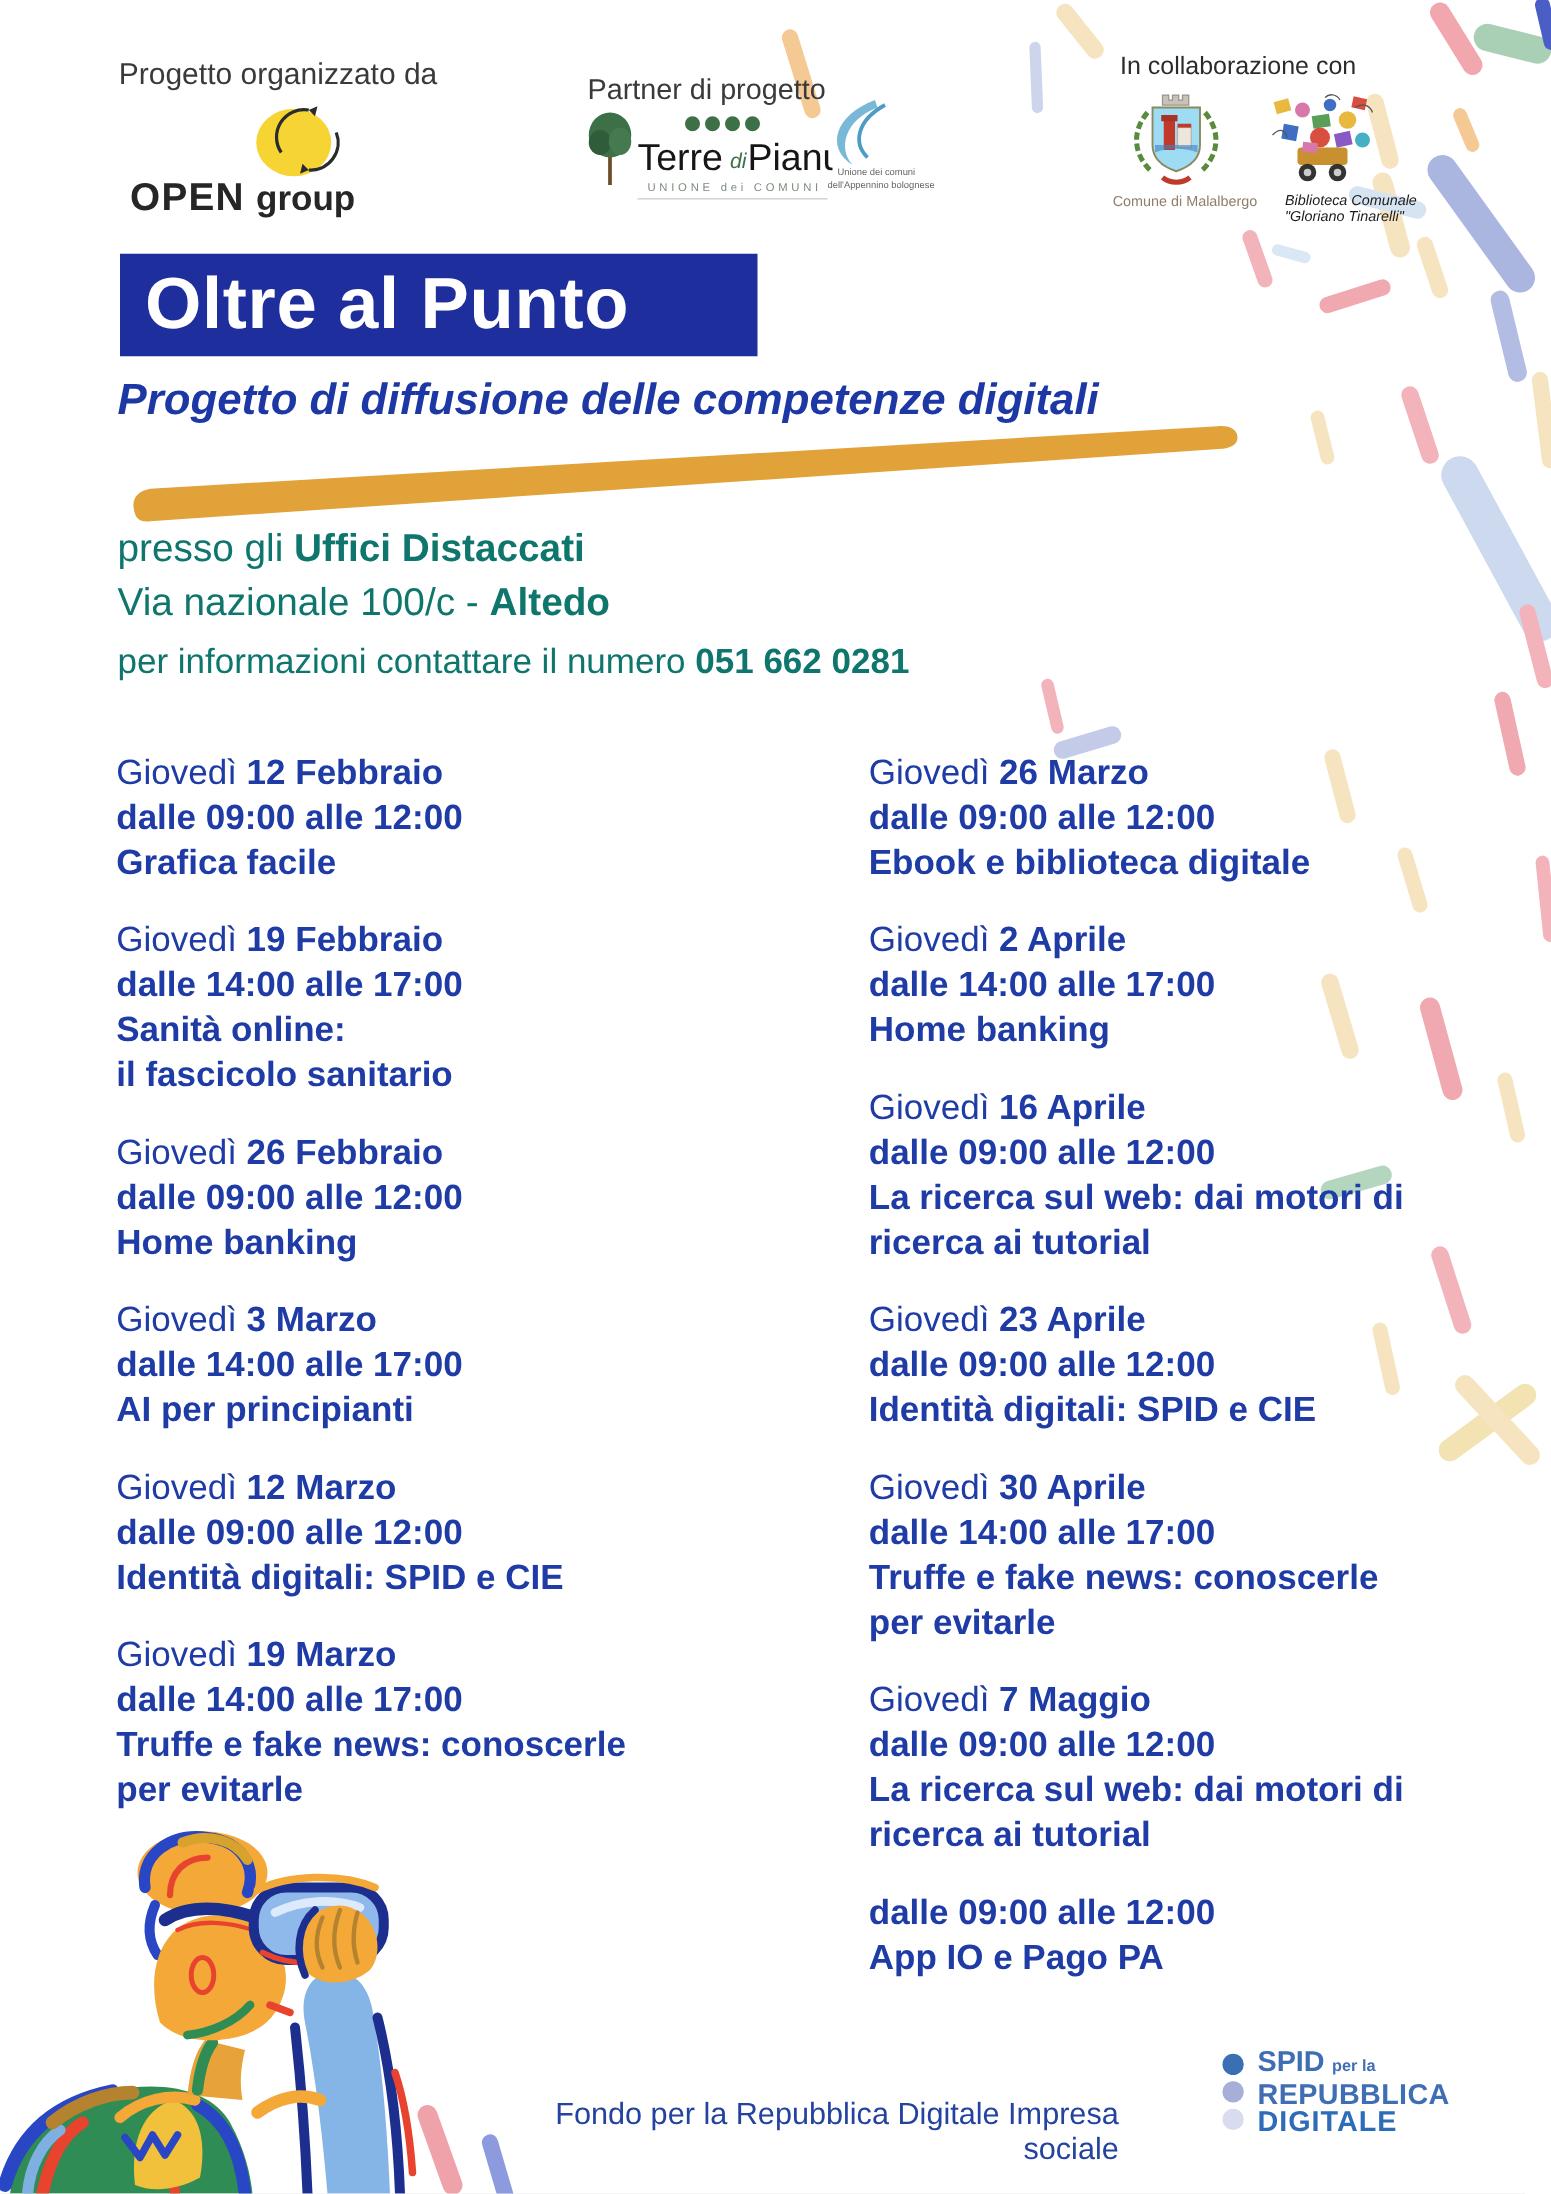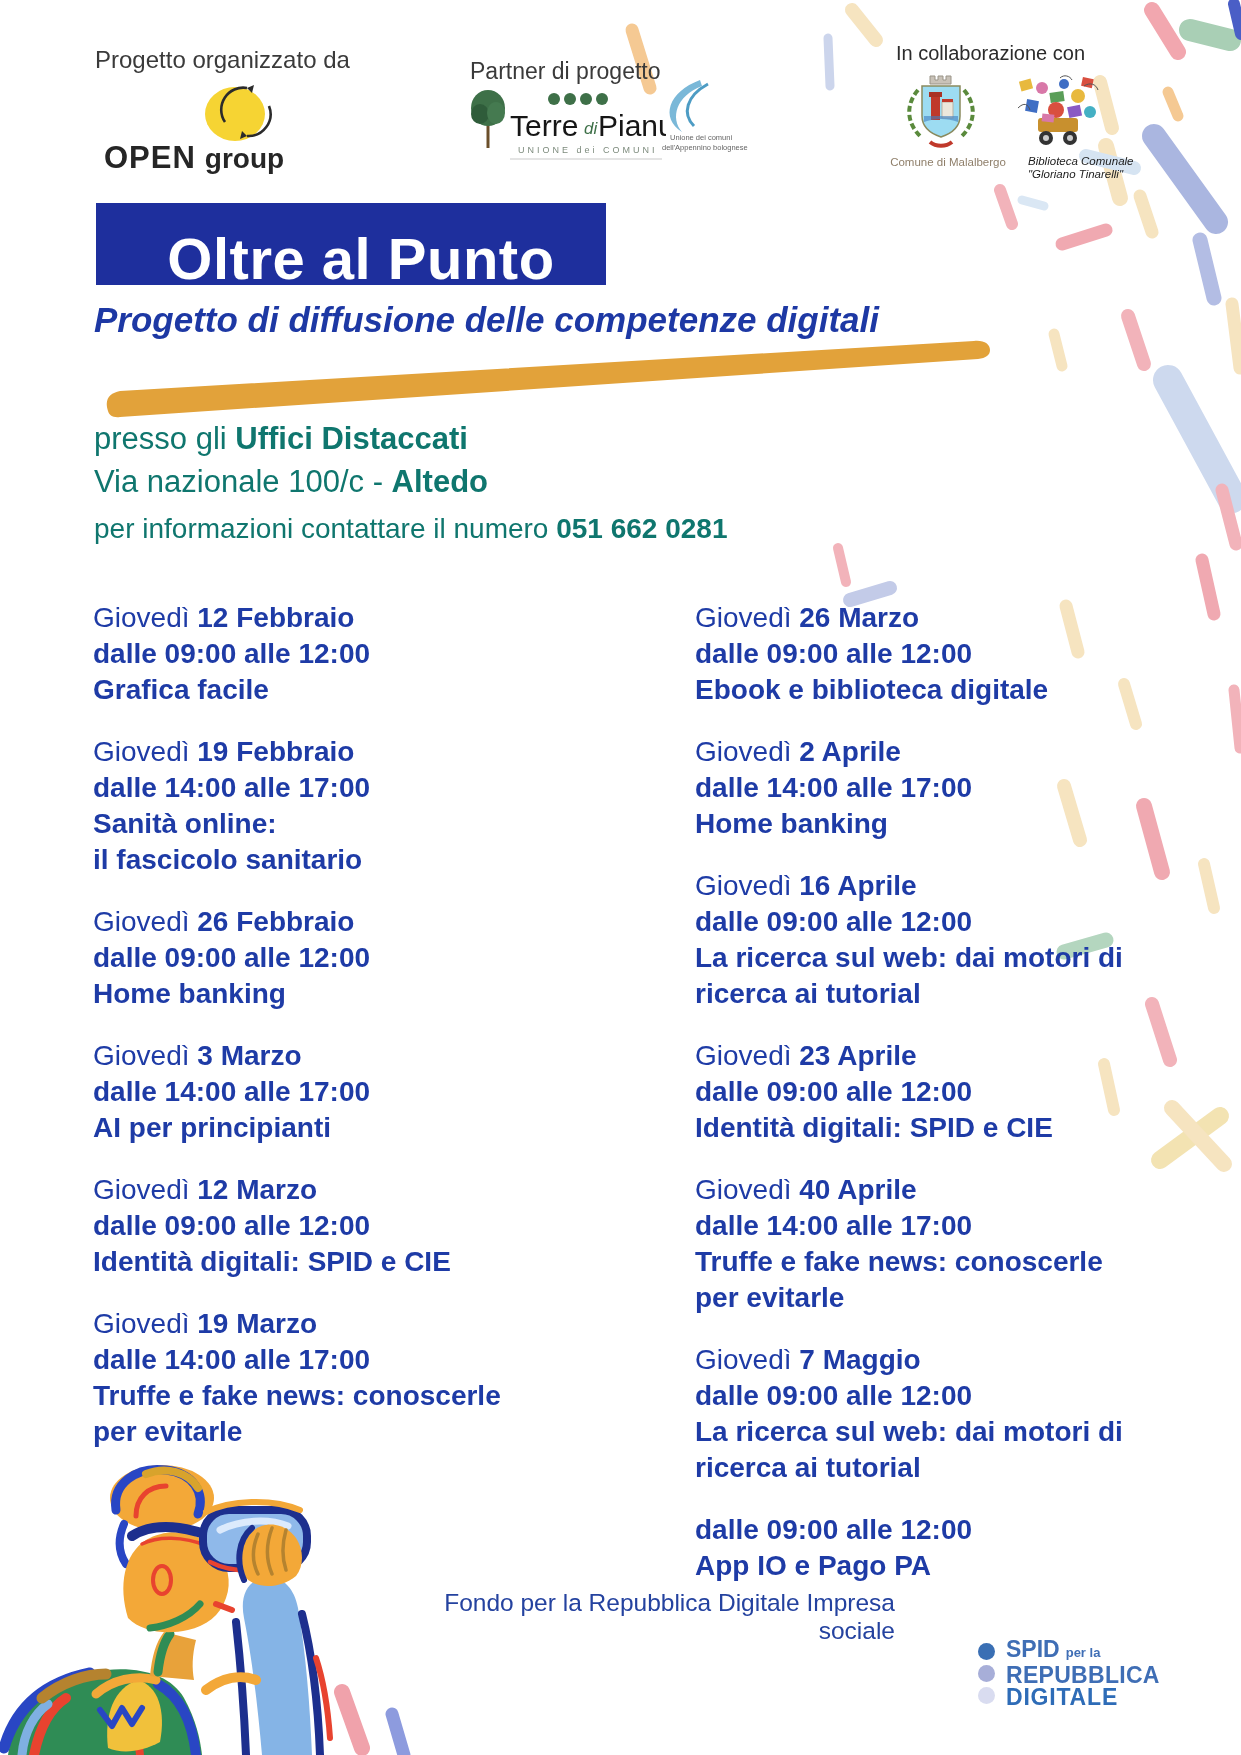--- a/index.html
+++ b/index.html
@@ -14,36 +14,36 @@
   .org-label{left:95px;top:46px;font-size:24px;}
   .open-wordmark{left:104px;top:140px;font-size:31px;color:#262626;white-space:nowrap;}
   .open-wordmark .open{font-weight:800;letter-spacing:1px;}
   .open-wordmark .group{font-weight:600;font-size:28px;margin-left:9px;}
   .partner-label{left:470px;top:58px;font-size:23px;}
   .collab-label{left:896px;top:42px;font-size:20px;color:#2b2b2b;}
   .crest-caption{left:878px;top:156px;width:140px;text-align:center;font-size:11.5px;color:#8f7f6a;}
   .bibl-caption{left:1028px;top:155px;width:130px;font-size:11.5px;font-weight:400;font-style:italic;color:#1c1c1c;line-height:13px;}
   
   .title-band{left:96px;top:203px;width:510px;height:82px;background:#1e2f9d;}
-  .title-band h1{margin:16px;padding:0 0 0 20px;font-size:58px;line-height:80px;font-weight:700;color:#ffffff;letter-spacing:.5px;text-align:center;}
+  .title-band h1{margin:0;padding:0 0 0 20px;font-size:58px;line-height:80px;font-weight:700;color:#ffffff;letter-spacing:.5px;}
   .subtitle{left:94px;top:300px;font-size:35px;font-weight:700;font-style:italic;color:#1d38a4;}
   
   .venue-line{left:94px;color:#0f766e;font-size:31px;white-space:nowrap;}
   .venue-line b{font-weight:700;}
   .v1{top:421px;} .v2{top:464px;} .v3{top:513px;font-size:28px;}
   
   .col{position:absolute;top:600px;width:500px;}
   .col-left{left:93px;} .col-right{left:695px;}
   .event{margin:0 0 26px 0;color:#1e3ba6;font-size:28px;line-height:36px;}
   .e-day{font-weight:400;}
   .e-date-b,.e-time,.e-title{font-weight:700;}
   .e-title{white-space:pre-line;}
   
   .footer-line{left:430px;width:465px;text-align:right;color:#24429f;font-size:24.5px;line-height:28px;}
-  .f1{top:1650px;} .f2{top:1589px;}
+  .f1{top:1650px;} .f2{top:1678px;}
   .fondo{left:968px;top:1636px;width:250px;height:90px;}
   .fondo .dot{position:absolute;left:10px;width:17px;height:17px;border-radius:50%;}
   .fondo .d1{top:7px;background:#3a6fb4;} .fondo .d2{top:29px;background:#a7aed8;} .fondo .d3{top:51px;background:#d9dcf0;}
   .fondo .txt{position:absolute;left:38px;top:2px;line-height:22px;white-space:nowrap;}
   .fondo .r1{font-size:23px;font-weight:700;color:#3f6eb5;}
   .fondo .r1 .perla{font-size:13px;font-weight:600;margin-left:6px;}
   .fondo .r2{font-size:23px;font-weight:700;color:#3f6eb5;letter-spacing:.3px;}
   .fondo .r3{font-size:23px;font-weight:800;color:#2e6cb7;letter-spacing:.8px;}
   svg text{font-family:"Liberation Sans",sans-serif;}
 </style>
@@ -233,21 +233,21 @@
       <div class="e-time">dalle 09:00 alle 12:00</div>
       <div class="e-title">La ricerca sul web: dai motori di
 ricerca ai tutorial</div>
     </div>
     <div class="event">
       <div class="e-date"><span class="e-day">Giovedì</span> <span class="e-date-b">23 Aprile</span></div>
       <div class="e-time">dalle 09:00 alle 12:00</div>
       <div class="e-title">Identità digitali: SPID e CIE</div>
     </div>
     <div class="event">
-      <div class="e-date"><span class="e-day">Giovedì</span> <span class="e-date-b">40 Aprile</span></div>
+      <div class="e-date"><span class="e-day">Giovedì</span> <span class="e-date-b">30 Aprile</span></div>
       <div class="e-time">dalle 14:00 alle 17:00</div>
       <div class="e-title">Truffe e fake news: conoscerle
 per evitarle</div>
     </div>
     <div class="event">
       <div class="e-date"><span class="e-day">Giovedì</span> <span class="e-date-b">7 Maggio</span></div>
       <div class="e-time">dalle 09:00 alle 12:00</div>
       <div class="e-title">La ricerca sul web: dai motori di
 ricerca ai tutorial</div>
     </div>

